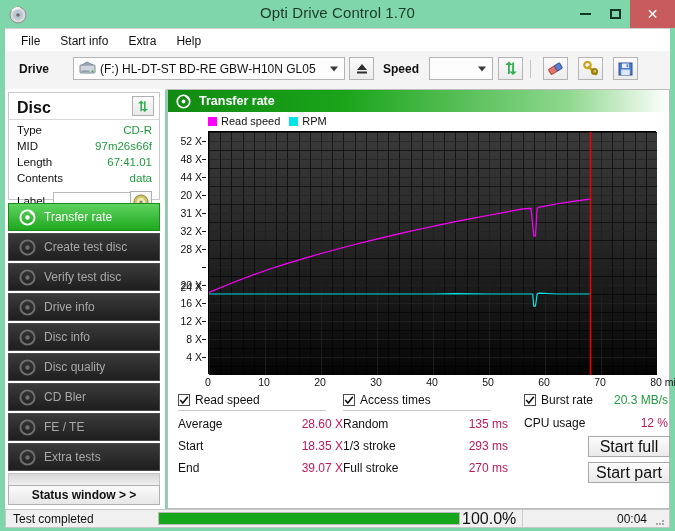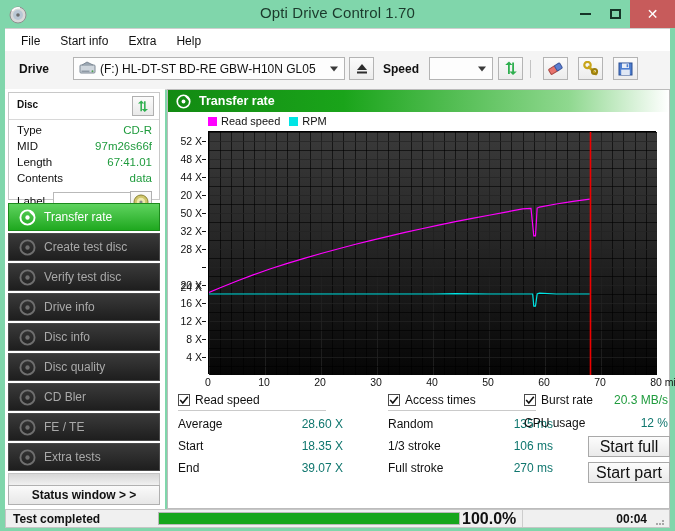--- a/index.html
+++ b/index.html
@@ -93,21 +93,21 @@
     background:#fff;
   }
   .disc-box{
     position:absolute;left:3px;top:3px;width:152px;height:108px;
     background:#fff;border:1px solid #c8c8c8;box-sizing:border-box;
   }
   .disc-head{
     position:relative;height:26px;border-bottom:1px solid #d8d8d8;
   }
   .disc-head-title{
-    position:absolute;left:8px;top:6px;font-size:10px;font-weight:bold;color:#111;
+    position:absolute;left:8px;top:6px;font-size:16px;font-weight:bold;color:#111;
   }
   .disc-refresh{
     position:absolute;right:5px;top:3px;width:22px;height:20px;
     background:linear-gradient(#fbfbfb,#e9e9e9);border:1px solid #b0b0b0;box-sizing:border-box;
     display:flex;align-items:center;justify-content:center;
   }
   .disc-row{
     position:relative;height:16px;font-size:11.5px;color:#111;
   }
   .disc-rows{padding:4px 7px 0 8px;}
@@ -185,50 +185,50 @@
   .ylabels{position:absolute;left:0;top:19px;width:38px;height:243px;}
   .ylab{position:absolute;right:4px;font-size:10.5px;color:#111;transform:translateY(-50%);white-space:nowrap;}
   .ytick{position:absolute;right:0;width:4px;height:1px;background:#111;}
   .xlabels{position:absolute;left:0;top:264px;width:501px;height:16px;}
   .xlab{position:absolute;font-size:10.5px;color:#111;transform:translateX(-50%);white-space:nowrap;}
 
   
   .stats{position:absolute;left:0;top:300px;width:501px;height:98px;}
   .stat-col{position:absolute;top:0;}
   .col1{left:10px;width:165px;}
-  .col2{left:175px;width:165px;margin-left:45px;}
+  .col2{left:175px;width:165px;}
   .col3{left:356px;width:146px;}
   .chkrow{position:relative;height:20px;display:flex;align-items:center;}
   .chk{
     width:12px;height:12px;background:#fff;border:1px solid #4a4a4a;box-sizing:border-box;
     display:flex;align-items:center;justify-content:center;margin-right:5px;
   }
   .chk svg{display:block;}
   .chkttl{font-size:12px;color:#111;}
   .hr{height:1px;background:#cacaca;margin:0 0 4px 0;width:148px;}
   .srow{position:relative;height:22px;font-size:12px;color:#111;}
   .skey{position:absolute;left:0;top:2px;}
-  .sval{position:absolute;right:0;top:2px;color:#0f766e;}
+  .sval{position:absolute;right:0;top:2px;color:#be185d;}
   .col3 .srow .sval{right:2px;}
   .burstval{position:absolute;right:2px;top:3px;font-size:12px;color:#1f9b3d;}
   .actbtn{
     position:absolute;right:0;width:82px;height:21px;
     background:linear-gradient(#fcfcfc,#eaeaea);
     border:1px solid #a9a9a9;box-sizing:border-box;
     display:flex;align-items:center;justify-content:center;
     font-size:16px;color:#111;
   }
   .btn-startfull{top:46px;}
   .btn-startpart{top:72px;}
 
   
   .statusbar{
     position:absolute;left:5px;top:509px;width:665px;height:19px;
     background:#f0f0f0;border:1px solid #c6c6c6;box-sizing:border-box;
-    display:flex;align-items:center;font-weight:bold;
+    display:flex;align-items:center;
   }
   .sb-text{font-size:12px;color:#111;margin-left:7px;width:140px;}
   .sb-progress{
     position:relative;width:302px;height:13px;margin-left:5px;
     background:#f6f6f6;border:1px solid #b9b9b9;box-sizing:border-box;
   }
   .sb-progress-fill{position:absolute;left:0;top:0;height:100%;background:#16a61c;}
   .sb-pct{font-size:16px;color:#111;margin-left:2px;width:60px;}
   .sb-sep{width:1px;height:17px;background:#cdcdcd;}
   .sb-time{font-size:12px;color:#111;margin-left:auto;margin-right:22px;}
@@ -490,21 +490,21 @@
           <div class="ylab" style="top: 172px;">16 X</div>
           <div class="ytick" style="top: 172px;"></div>
           <div class="ylab" style="top: 154px;">20 X</div>
           <div class="ytick" style="top: 154px;"></div>
           <div class="ylab" style="top: 136px; margin-top: 20px;">24 X</div>
           <div class="ytick" style="top: 136px;"></div>
           <div class="ylab" style="top: 118px;">28 X</div>
           <div class="ytick" style="top: 118px;"></div>
           <div class="ylab" style="top: 100px;">32 X</div>
           <div class="ytick" style="top: 100px;"></div>
-          <div class="ylab" style="top: 82px;">50 X</div>
+          <div class="ylab" style="top: 82px;">31 X</div>
           <div class="ytick" style="top: 82px;"></div>
           <div class="ylab" style="top: 64px;">20 X</div>
           <div class="ytick" style="top: 64px;"></div>
           <div class="ylab" style="top: 46px;">44 X</div>
           <div class="ytick" style="top: 46px;"></div>
           <div class="ylab" style="top: 28px;">48 X</div>
           <div class="ytick" style="top: 28px;"></div>
           <div class="ylab" style="top: 10px;">52 X</div>
           <div class="ytick" style="top: 10px;"></div>
         </div>
@@ -661,21 +661,21 @@
           </span>
           <span class="chkttl">Access times</span>
         </div>
         <div class="hr"></div>
         <div class="srow">
           <span class="skey">Random</span>
           <span class="sval">135 ms</span>
         </div>
         <div class="srow">
           <span class="skey">1/3 stroke</span>
-          <span class="sval">106 ms</span>
+          <span class="sval">293 ms</span>
         </div>
         <div class="srow">
           <span class="skey">Full stroke</span>
           <span class="sval">270 ms</span>
         </div>
       </div>
 
       <div class="stat-col col3">
         <div class="chkrow">
           <span class="chk">

